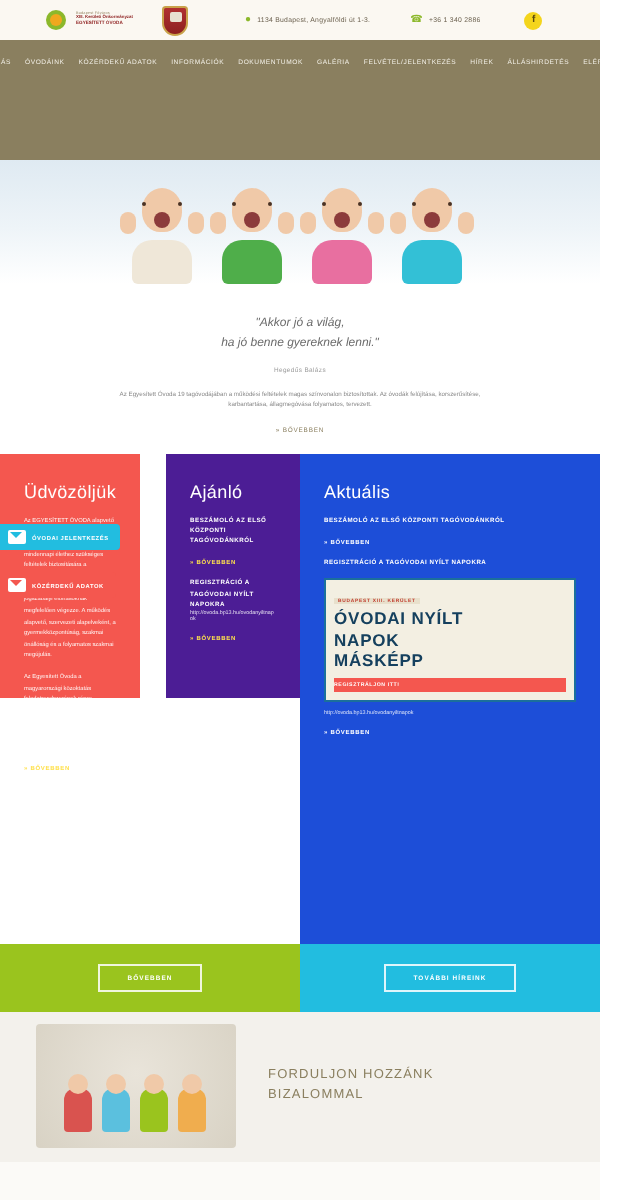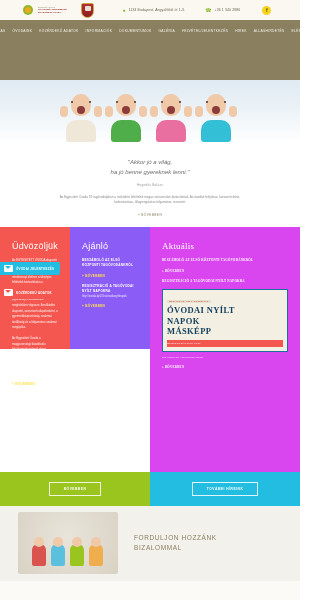--- a/index.html
+++ b/index.html
@@ -139,22 +139,22 @@
     margin-top:8px; font-size:3.1px; color:#8a8a8a; line-height:1.75;
   }
   .quote-more {
     margin-top:7px; font-size:3.2px; color:#8a7f5f; letter-spacing:.4px;
   }
 
   
   .panels { display:flex; height:245px; }
   .panel { padding:14px 12px 0; position:relative; }
   .p-red { background:#f4574f; width:50%; color:#fff; }
-  .p-blue { background:#d946ef; width:50%; color:#fff;font-family:Liberation Serif, serif; }
-  .p-green { background:#8b5cf6; }
+  .p-blue { background:#1d4ed8; width:50%; color:#fff; }
+  .p-green { background:#4c1d95;margin-left:13px; }
   .panel h2 {
     font-size:9px; font-weight:normal; letter-spacing:.2px; margin-bottom:7px;
   }
   .p-text { font-size:2.9px; line-height:1.95; opacity:.95; }
   .p-sub {
     font-size:3.1px; font-weight:bold; letter-spacing:.25px; line-height:1.7;
   }
   .p-link {
     font-size:3px; letter-spacing:.35px; font-weight:bold;
     margin:6px 0; display:block;

